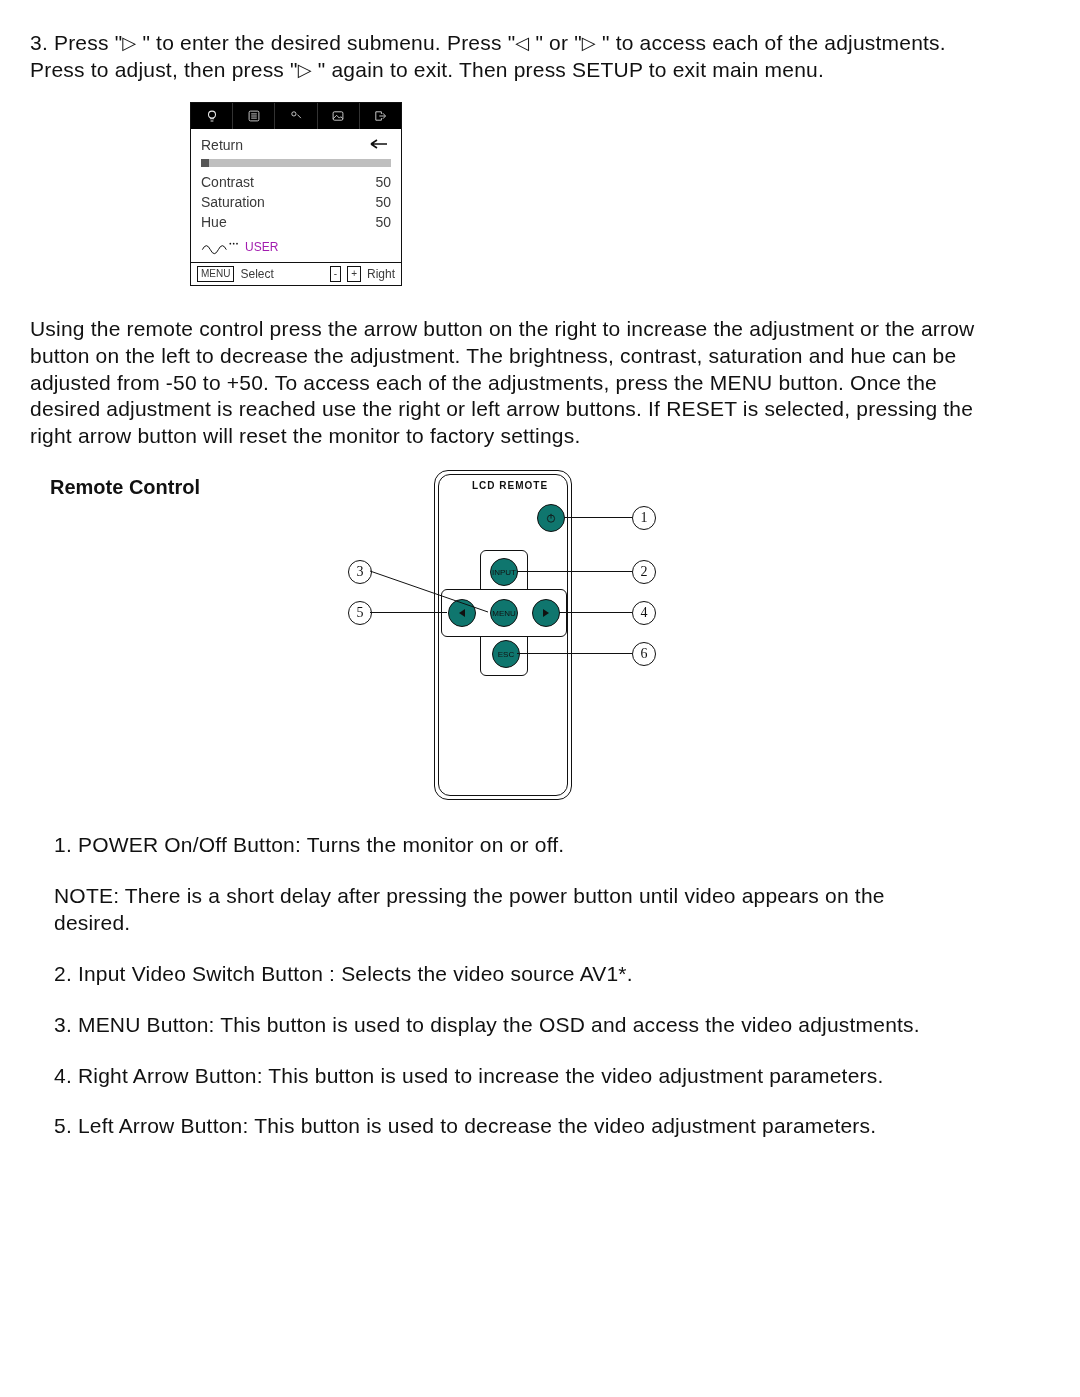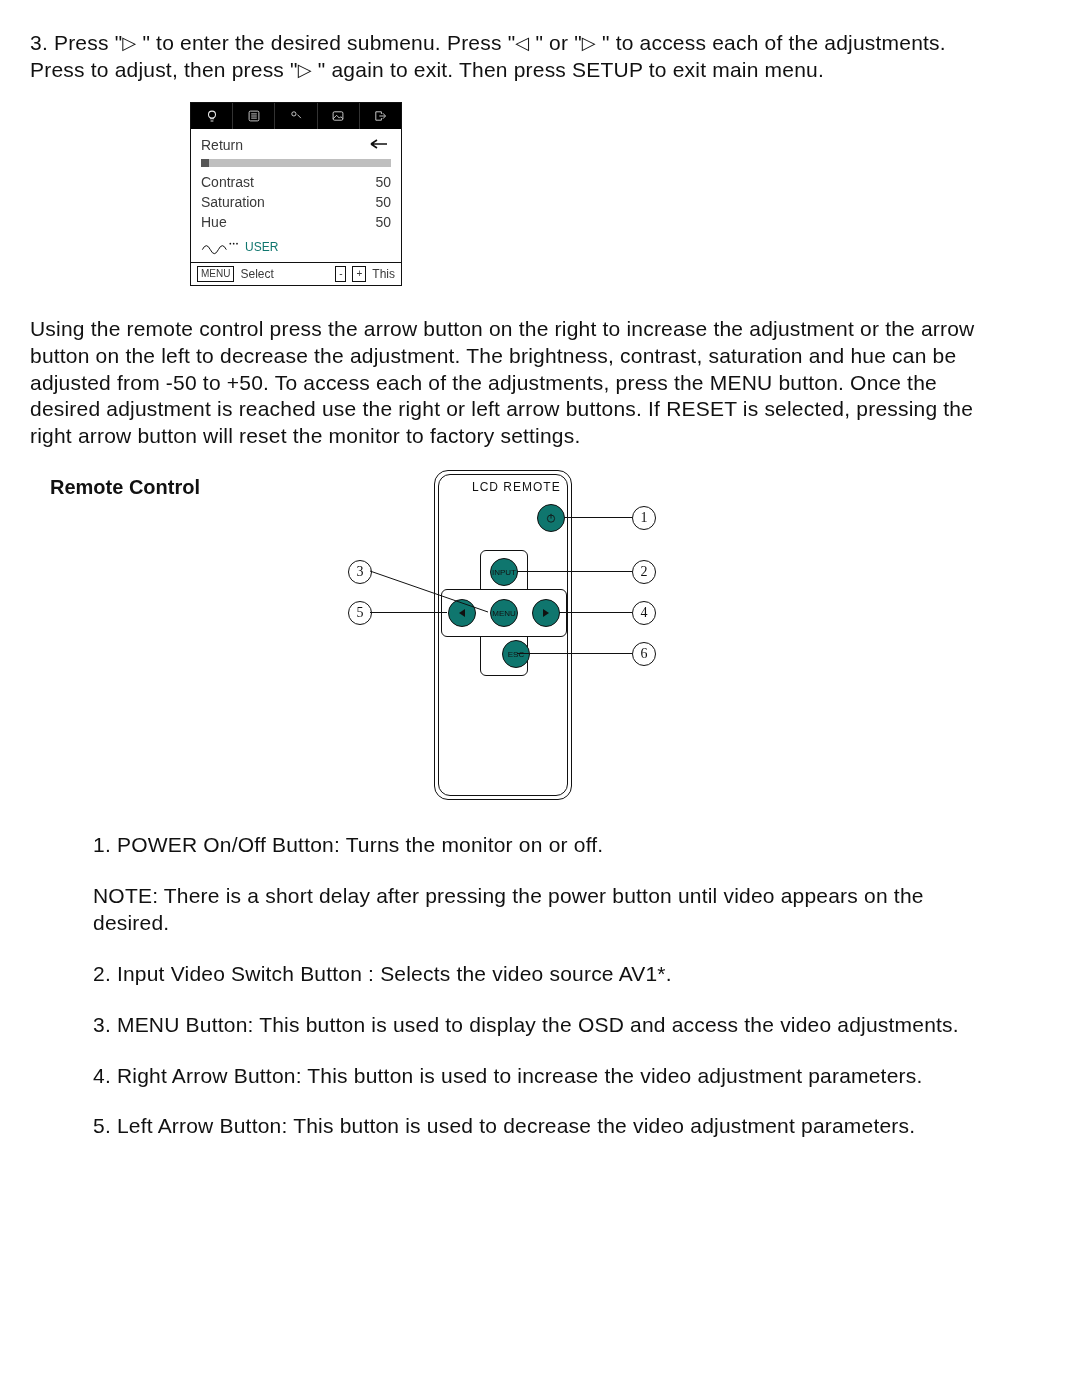--- a/index.html
+++ b/index.html
@@ -34,21 +34,21 @@
   .osd-rows { padding: 6px 10px 0 10px; font-size: 14px; color:#3a3a3a; }
   .osd-row { display:flex; justify-content:space-between; padding: 2px 0; }
   .osd-bar {
     height: 8px;
     background: linear-gradient(to right, #555 0 4%, #bfbfbf 4% 100%);
     margin: 4px 0 5px 0;
   }
   .osd-user {
     display:flex; align-items:flex-end; gap:4px;
     padding: 6px 0 6px 10px;
-    font-size:12px; color:#0f766e;
+    font-size:12px; color:#a21caf;
   }
   .osd-user svg { width:40px; height:18px; display:block; }
   .osd-foot {
     border-top:1.5px solid #111;
     display:flex; align-items:center;
     padding: 3px 6px;
     font-size:12px; color:#3a3a3a;
     gap:6px;
   }
   .osd-foot .sbtn {
@@ -74,21 +74,21 @@
     position:absolute;
     left: 114px; top: 4px;
     width: 130px; height: 322px;
     border: 1px solid #111;
     border-radius: 12px;
     box-sizing: border-box;
   }
   .rc-label {
     position:absolute;
     left: 124px; top: 10px;
-    font-size: 12px; letter-spacing: 1px; font-weight:400;padding-left:24px;
+    font-size: 10px; letter-spacing: 1px; font-weight:700;padding-left:24px;
   }
   .rbtn {
     position:absolute;
     width: 26px; height:26px;
     border-radius: 50%;
     border:1.2px solid #111;
     display:flex; align-items:center; justify-content:center;
     font-size:8px;
     background:#0f766e;
   }
@@ -125,21 +125,21 @@
     position:absolute;
     background:#fff;
   }
   .lead {
     position:absolute;
     background:#111;
     height:1px;
   }
 
   .defs { margin: 22px 24px 0 24px; }
-  .defs .para { margin-bottom: 24px; margin-left: 39px; }
+  .defs .para { margin-bottom: 24px; }
 </style>
 </head>
 <body>
 
 <div class="para">
   <span>3. Press "</span><span class="tri">▷</span><span> " to enter the desired submenu. Press "</span><span class="tri">◁</span><span> " or "</span><span class="tri">▷</span><span> "  to access each of the adjustments. Press to adjust, then press "</span><span class="tri">▷</span><span> " again to exit. Then press SETUP to exit main menu.</span>
 </div>
 
 <div class="osd-wrap">
   <div class="osd">
@@ -205,21 +205,21 @@
           <circle cx="54" cy="5" r="1.3" fill="#111"></circle>
       </svg>
       <span style="position:relative; top:-2px;">USER</span>
     </div>
     <div class="osd-foot">
       <span class="sbtn">MENU</span>
       <span>Select</span>
       <span class="spacer"></span>
       <span class="sbtn">-</span>
       <span class="sbtn">+</span>
-      <span>This</span>
+      <span>Right</span>
     </div>
   </div>
 </div>
 
 <div class="para">Using the remote control press the arrow button on the right to increase the adjustment or the arrow button on the left to decrease the adjustment.  The brightness, contrast, saturation and hue can be adjusted from -50 to +50. To access each of the adjustments, press the MENU button.  Once the desired adjustment is reached use the right or left arrow buttons. If RESET is selected, pressing the right arrow button will reset the monitor to factory settings.</div>
 
 <div class="rc-section">
   <div class="rc-title">Remote Control</div>
   <div class="rc-diagram">
     <div class="rc-body"></div>
@@ -246,21 +246,21 @@
     </div>
 
     <div class="rbtn" style="left:166px; top:129px;">MENU</div>
 
     <div class="rbtn" style="left:208px; top:129px;">
       <svg width="10" height="10" viewBox="0 0 10 10">
           <path d="M2 1 L8 5 L2 9 Z" fill="#111"></path>
         </svg>
     </div>
 
-    <div class="rbtn" style="left:178px; top:170px;">ESC</div>
+    <div class="rbtn" style="left:168px; top:170px;">ESC</div>
 
     <div class="callout-num" style="left:308px; top:36px;">1</div>
     <div class="lead" style="left:240px; top:47px; width:68px;"></div>
 
     <div class="callout-num" style="left:308px; top:90px;">2</div>
     <div class="lead" style="left:193px; top:101px; width:115px;"></div>
 
     <div class="callout-num" style="left:308px; top:131px;">4</div>
     <div class="lead" style="left:235px; top:142px; width:73px;"></div>
 

